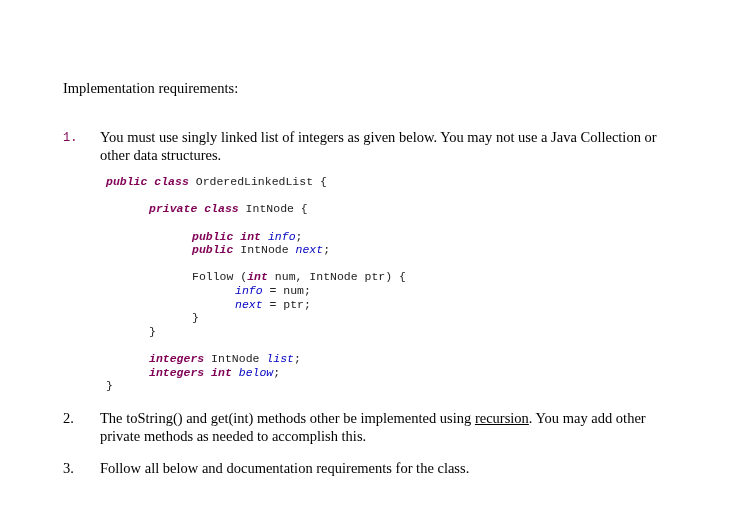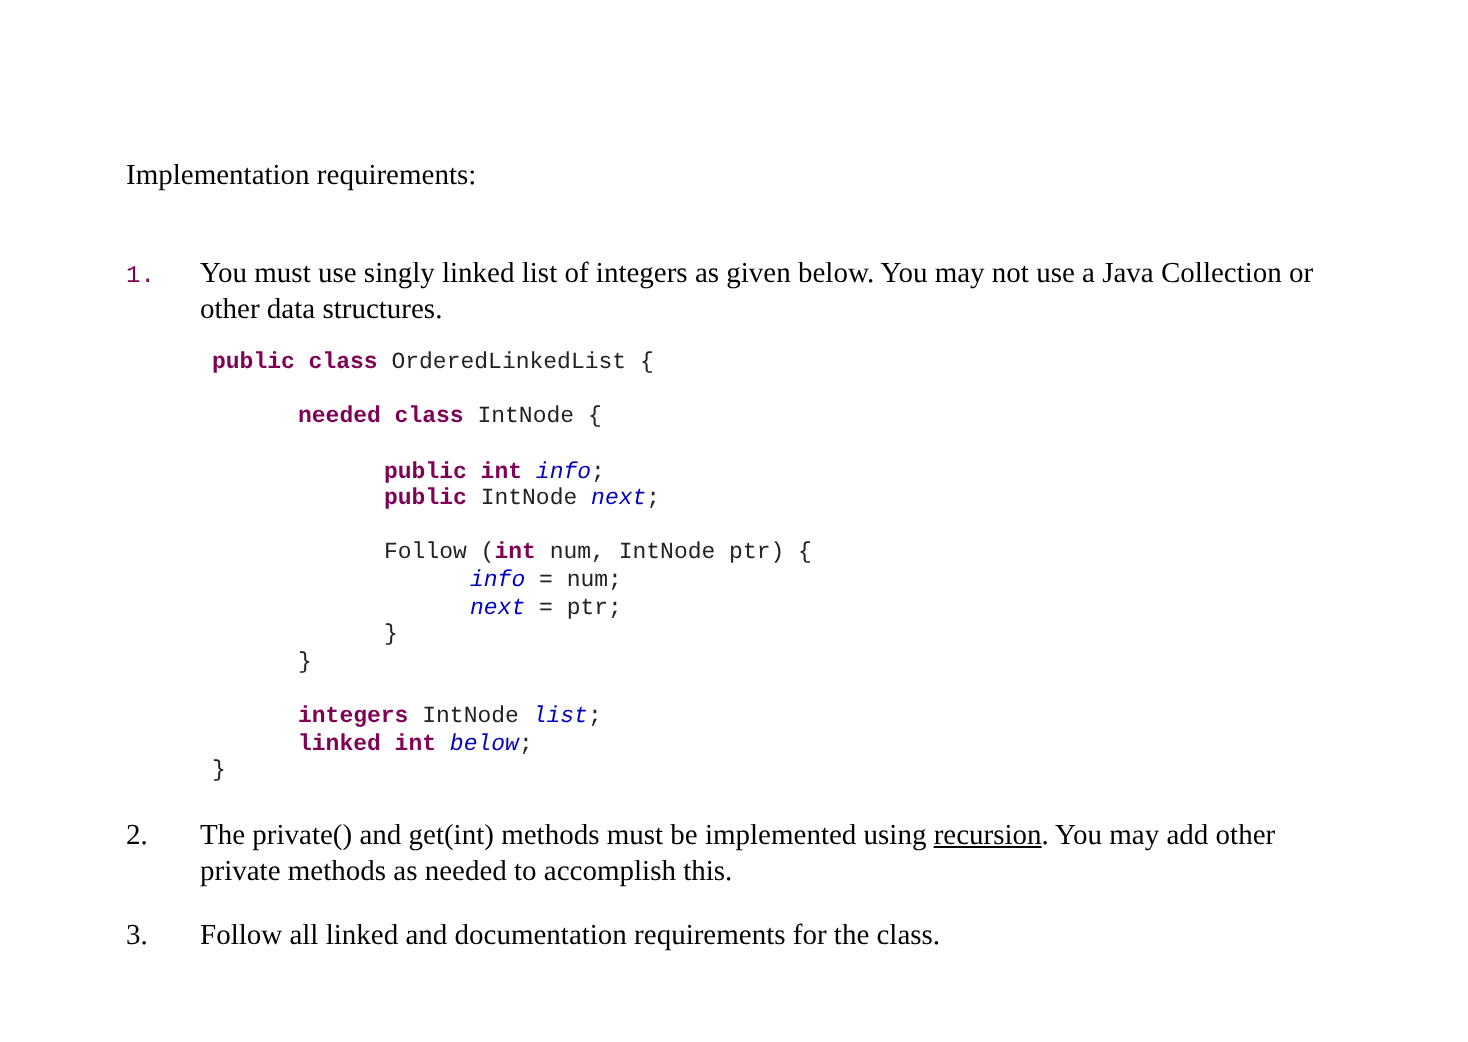--- a/index.html
+++ b/index.html
@@ -6,53 +6,53 @@
   body { width:734px; height:521px; position:relative; overflow:hidden; }
   .page { position:absolute; left:0; top:0; width:734px; height:521px; }
   .serif { font-family: "Liberation Serif", "DejaVu Serif", serif; font-size:14.5px; color:#000; }
   .heading { position:absolute; left:63px; top:80px; }
   .item { position:absolute; left:63px; width:600px; line-height:18px; }
   .num { position:absolute; left:0; top:0; }
   .num.mono { font-family:"Liberation Mono","DejaVu Sans Mono",monospace; font-size:12px; color:#7f0055; top:1px; }
   .text { position:absolute; left:21px; top:0; width:580px;margin-left:16px; }
   .u { text-decoration: underline; text-align: center; }
   .code { position:absolute; font-family:"Liberation Mono","DejaVu Sans Mono",monospace; font-size:11.5px; color:#222; white-space:pre; line-height:14px; }
-  .kw { color:#7f0055; font-weight:bold; }
+  .kw { color:#7f0055; font-weight:bold;font-style:italic; }
   .fld { color:#0000c0;font-style:italic; }
 </style>
 </head>
 <body>
 
 <div class="page">
 
   <div class="heading serif">Implementation requirements:</div>
 
   <div class="item serif" style="top:128px;">
     <span class="num mono">1.</span>
     <span class="text">You must use singly linked list of integers as given below.  You may not use a Java Collection or other data structures.</span>
   </div>
 
   <div>
     <div class="code" style="left:106px; top:175px;"><span class="kw">public class</span><span> OrderedLinkedList {</span></div>
-    <div class="code" style="left:149px; top:202px;"><span class="kw">needed class</span><span> IntNode {</span></div>
+    <div class="code" style="left:149px; top:202px;"><span class="kw">private class</span><span> IntNode {</span></div>
     <div class="code" style="left:192px; top:230px;"><span class="kw">public int</span> <span class="fld">info</span><span>;</span></div>
     <div class="code" style="left:192px; top:243px;text-align:right;"><span class="kw">public</span><span> IntNode </span><span class="fld">next</span><span>;</span></div>
     <div class="code" style="left:192px; top:270px;"><span>Follow (</span><span class="kw">int</span><span> num, IntNode ptr) {</span></div>
     <div class="code" style="left:235px; top:284px;"><span class="fld">info</span><span> = num;</span></div>
     <div class="code" style="left:235px; top:298px;"><span class="fld">next</span><span> = ptr;</span></div>
     <div class="code" style="left:192px; top:311px;">}</div>
     <div class="code" style="left:149px; top:325px;">}</div>
     <div class="code" style="left:149px; top:352px;"><span class="kw">integers</span><span> IntNode </span><span class="fld">list</span><span>;</span></div>
-    <div class="code" style="left:149px; top:366px;"><span class="kw">linked int</span> <span class="fld">below</span><span>;</span></div>
+    <div class="code" style="left:149px; top:366px;"><span class="kw">integers int</span> <span class="fld">below</span><span>;</span></div>
     <div class="code" style="left:106px; top:379px;">}</div>
   </div>
 
   <div class="item serif" style="top:409px;">
     <span class="num">2.</span>
-    <span class="text"><span>The private() and get(int) methods must be implemented using </span><span class="u">recursion</span><span>.  You may add other private methods as needed to accomplish this.</span></span>
+    <span class="text"><span>The toString() and get(int) methods other be implemented using </span><span class="u">recursion</span><span>.  You may add other private methods as needed to accomplish this.</span></span>
   </div>
 
   <div class="item serif" style="top:459px;">
     <span class="num">3.</span>
-    <span class="text">Follow all linked and documentation requirements for the class.</span>
+    <span class="text">Follow all below and documentation requirements for the class.</span>
   </div>
 
 </div>
 
 </body></html>

